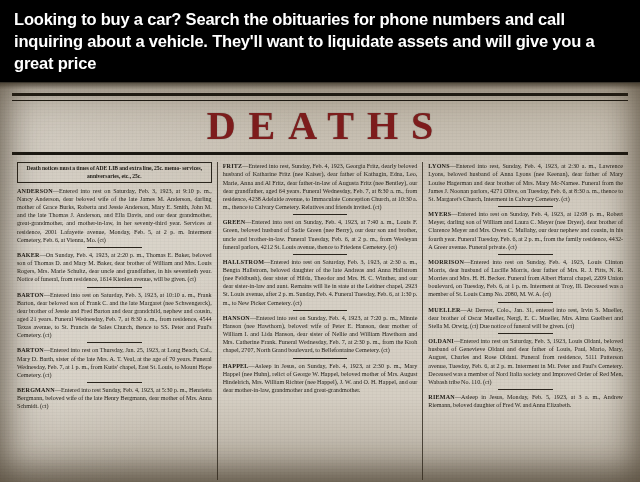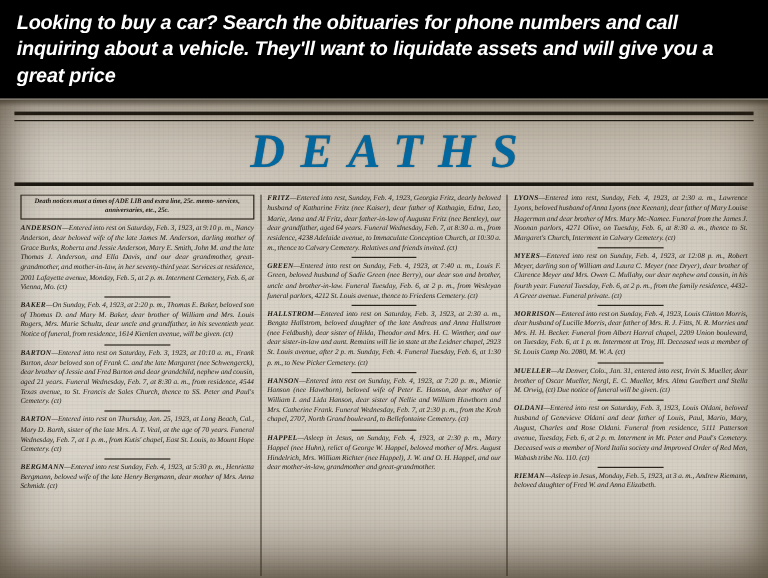--- a/index.html
+++ b/index.html
@@ -11,21 +11,20 @@
     width: 640px;
     height: 482px;
     overflow: hidden;
     font-family: "Liberation Sans", sans-serif;
   }
   .screen {
     position: relative;
     width: 640px;
     height: 474px;
     background: #000;
-    font-style: italic;
   }
   .caption {
     box-sizing: border-box;
     width: 640px;
     padding: 9px 14px 8px 14px;
     color: #ffffff;
     background: #000000;
     font-family: "Liberation Sans", sans-serif;
     font-weight: bold;
     font-size: 16.5px;
@@ -69,21 +68,21 @@
     height: 1px;
     background: #1b1812;
     margin-bottom: 5px;
   }
   .masthead-title {
     text-align: center;
     font-family: "Liberation Serif", serif;
     font-weight: bold;
     font-size: 40px;
     letter-spacing: 13px;
-    color: #0369a1;
+    color: #7f1d1d;
     line-height: 1;
     text-indent: 13px;
     text-shadow: 0 0 1px rgba(0,0,0,0.5);
   }
   .columns {
     position: relative;
     display: flex;
     margin: 7px 12px 0 12px;
     height: 318px;
     overflow: hidden;

